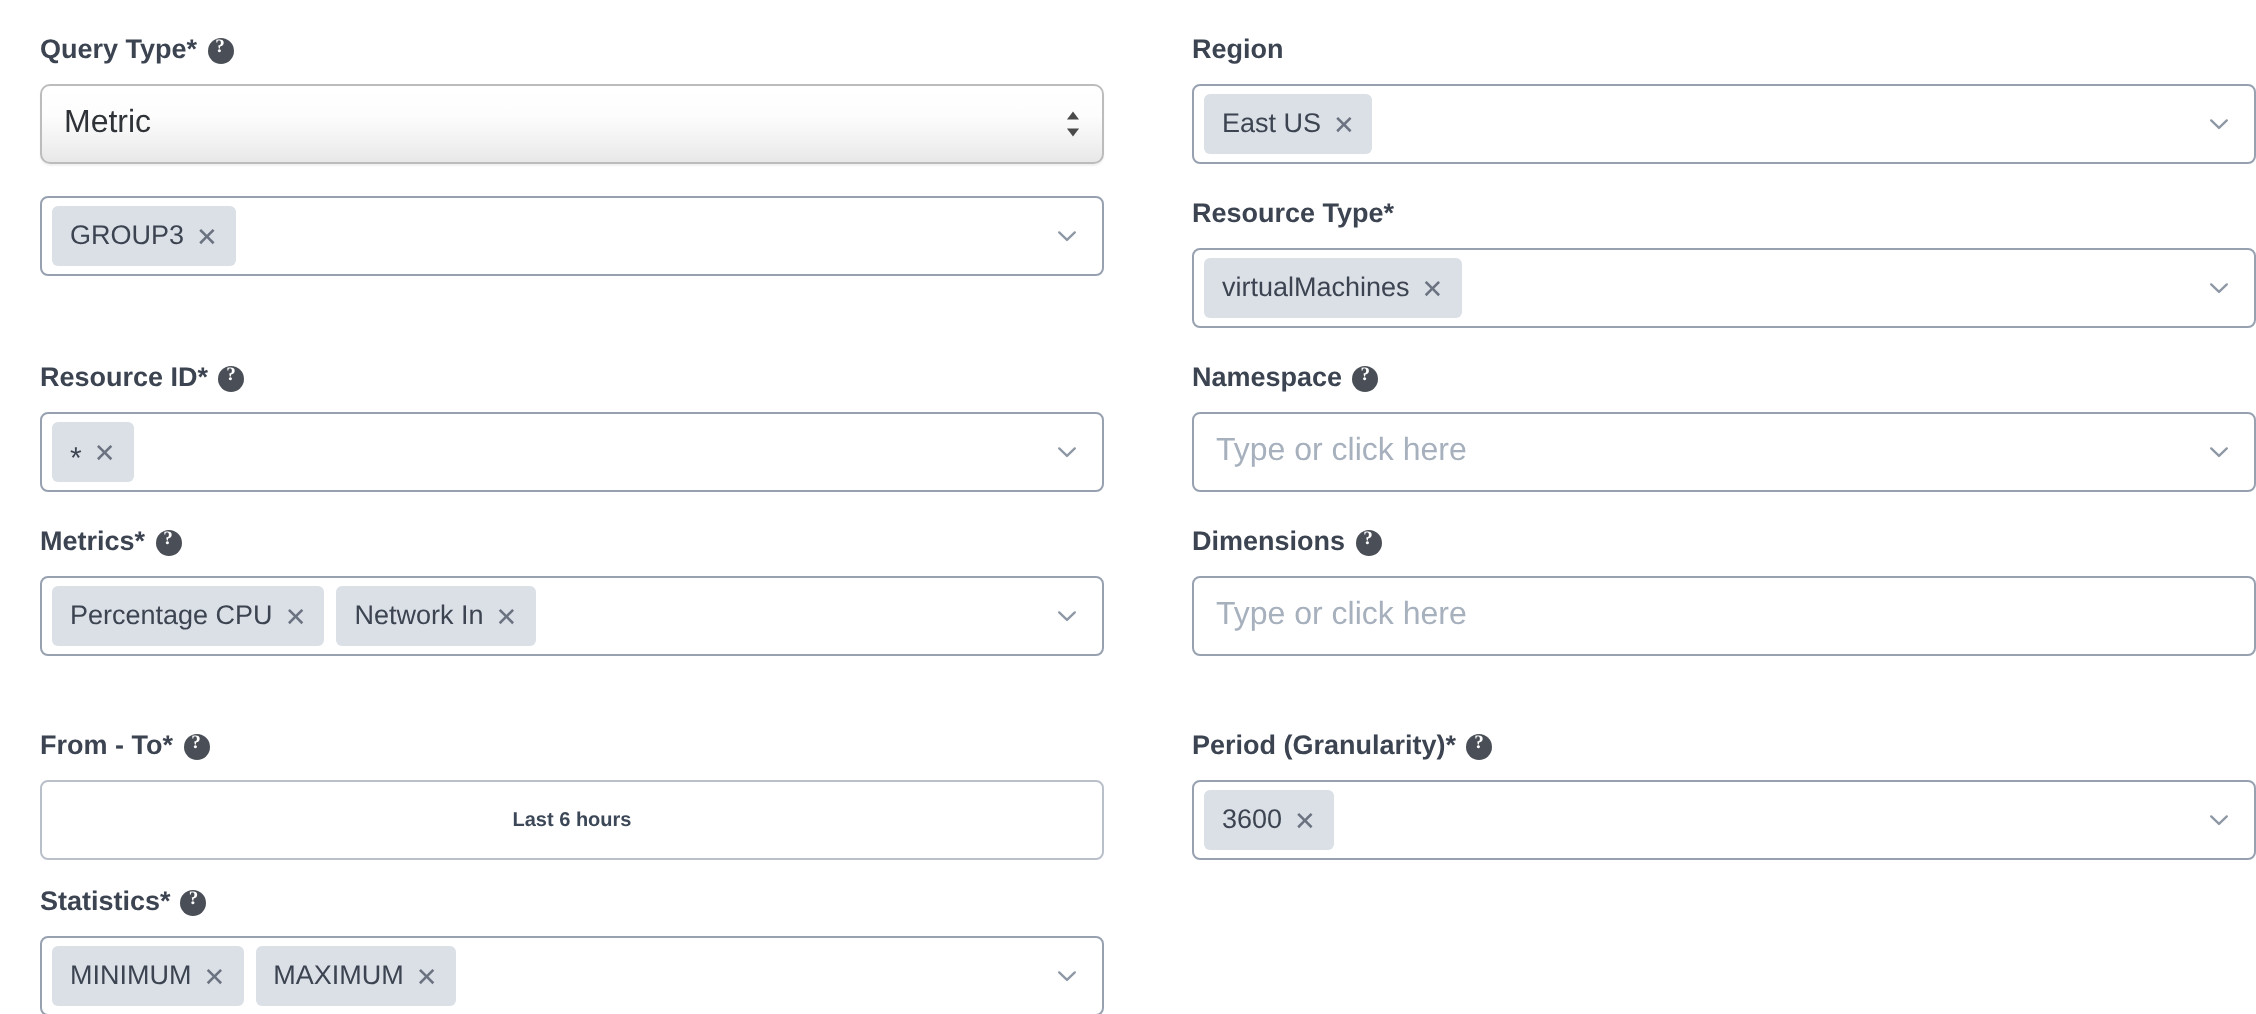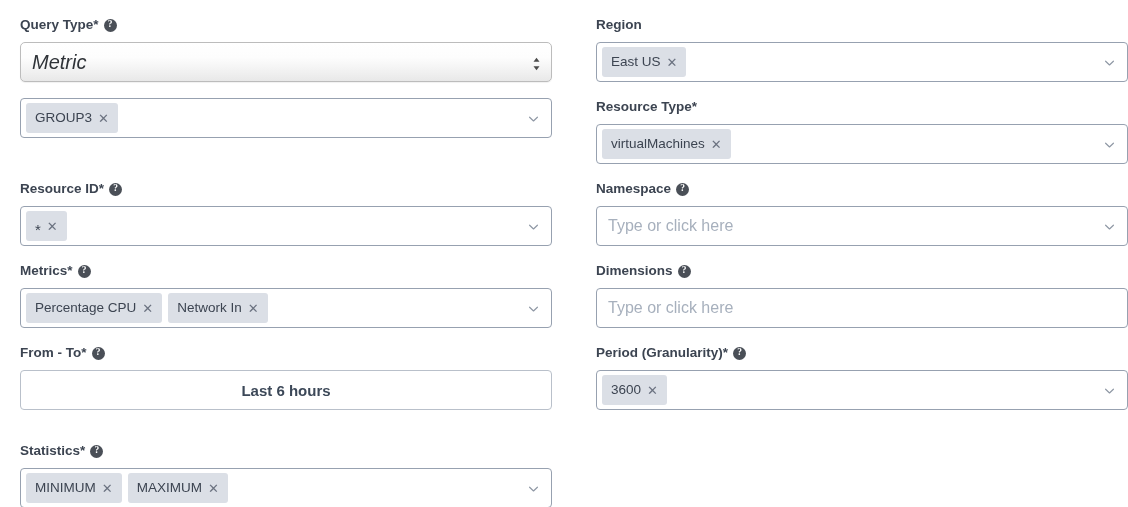--- a/index.html
+++ b/index.html
@@ -22,21 +22,21 @@
 
   
   .col-left  { position: absolute; left: 20px;  width: 532px; }
   .col-right { position: absolute; left: 560px; width: 532px; margin-left: 36px; }
 
   
   .row-1 { top: 16px;  }
   .row-2 { top: 98px;  }
   .row-3 { top: 180px; }
   .row-4 { top: 262px; }
-  .row-5 { top: 344px; }
+  .row-5 { top: 364px; }
   .row-6 { top: 442px; }
 
   
   .field-label {
     display: flex;
     align-items: center;
     gap: 5px;
     font-size: 13.5px;
     font-weight: bold;
     color: #3c4451;
@@ -137,24 +137,23 @@
     position: relative;
     width: 100%;
     height: 40px;
     border: 1px solid #bcbcbc;
     border-radius: 5px;
     background: linear-gradient(to bottom, #ffffff 0%, #fdfdfd 38%, #f0f0f0 78%, #e8e8e8 100%);
     box-shadow: 0 1px 1px rgba(0,0,0,0.06);
     display: flex;
     align-items: center;
     padding: 0 30px 0 11px;
-    font-size: 20px;
+    font-size: 16px;
     color: #2f3338;
     cursor: default;
-    font-style: italic;
   }
   .stepper {
     position: absolute;
     right: 10px;
     top: 50%;
     transform: translateY(-50%);
     width: 9px;
     height: 16px;
     pointer-events: none;
   }
@@ -163,21 +162,21 @@
   .textbox-center {
     position: relative;
     width: 100%;
     height: 40px;
     border: 1px solid #b9c0ca;
     border-radius: 4px;
     background: #ffffff;
     display: flex;
     align-items: center;
     justify-content: center;
-    font-size: 15px;
+    font-size: 10px;
     font-weight: bold;
     color: #3c4858;
     cursor: pointer;
   }
 </style>
 </head>
 <body>
 
 <div class="form-grid">
 

